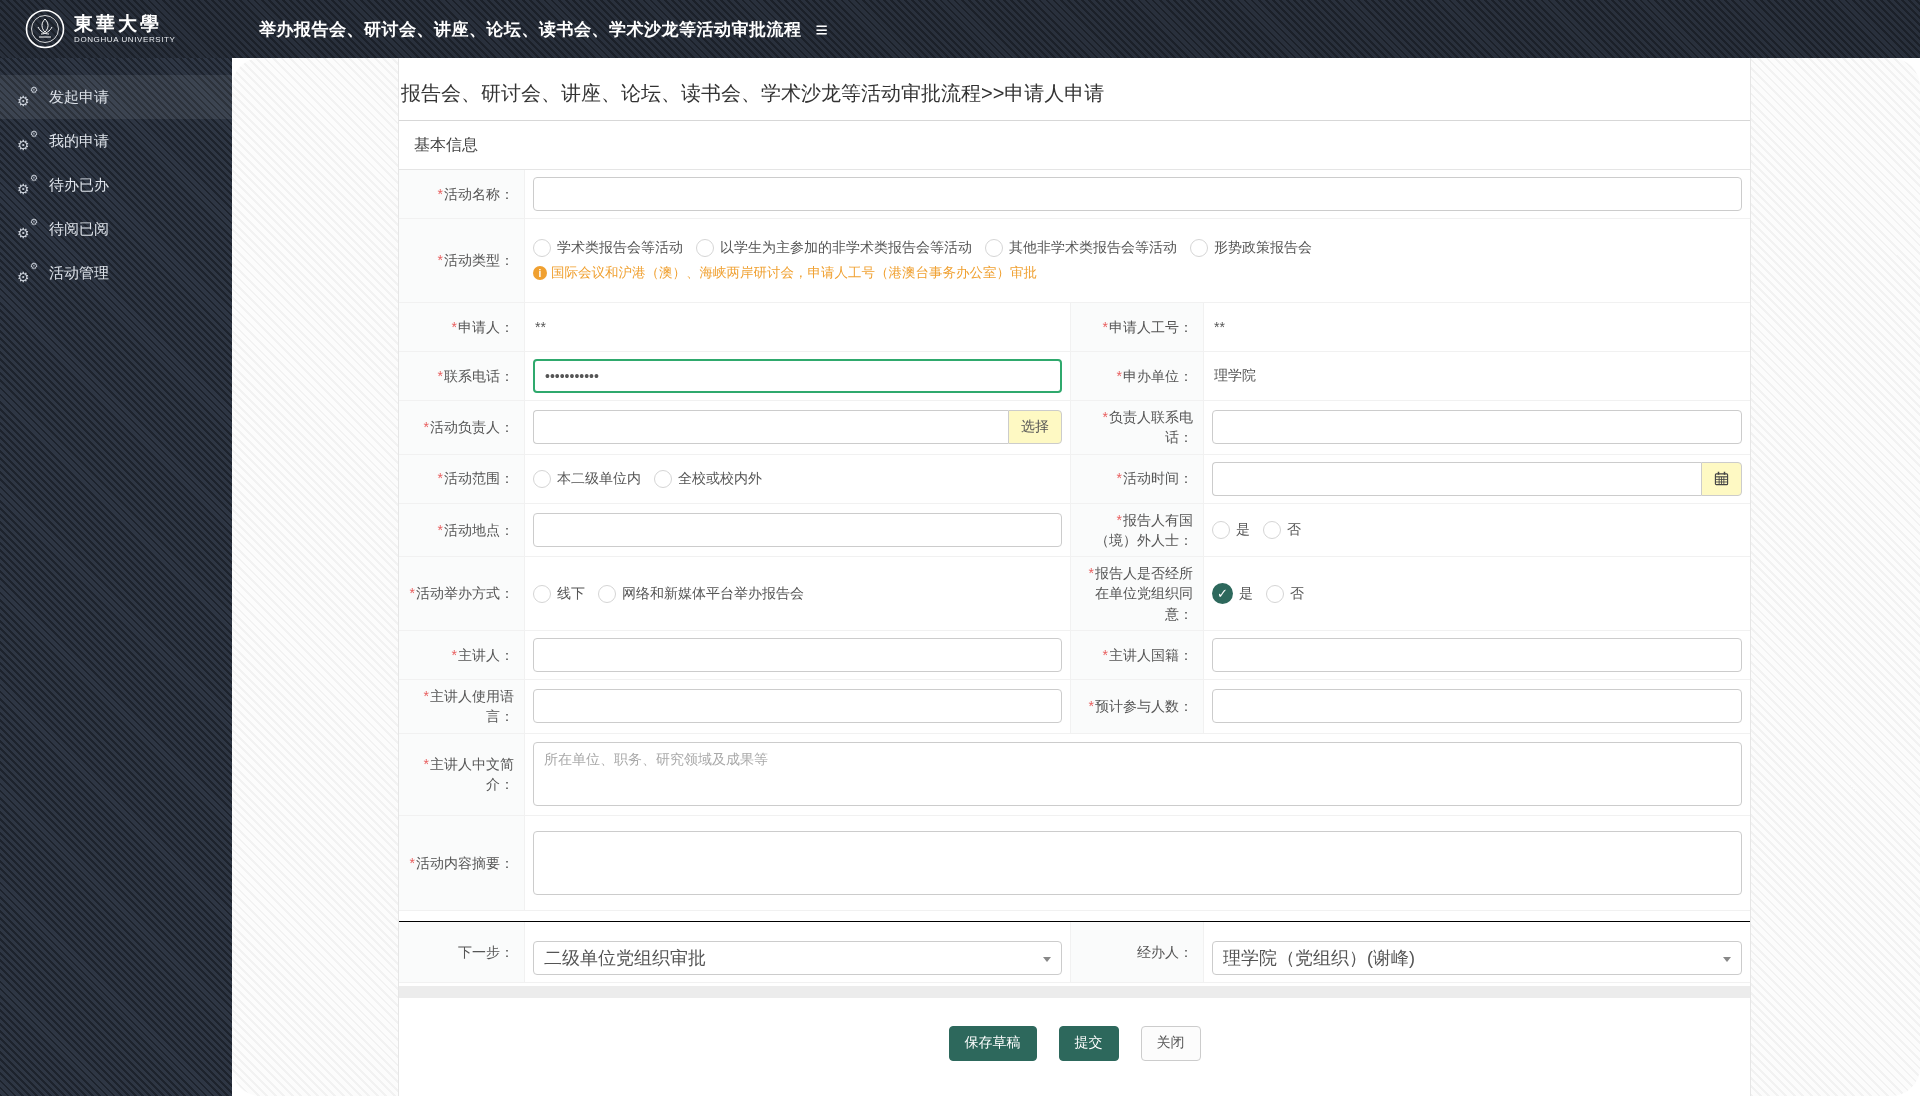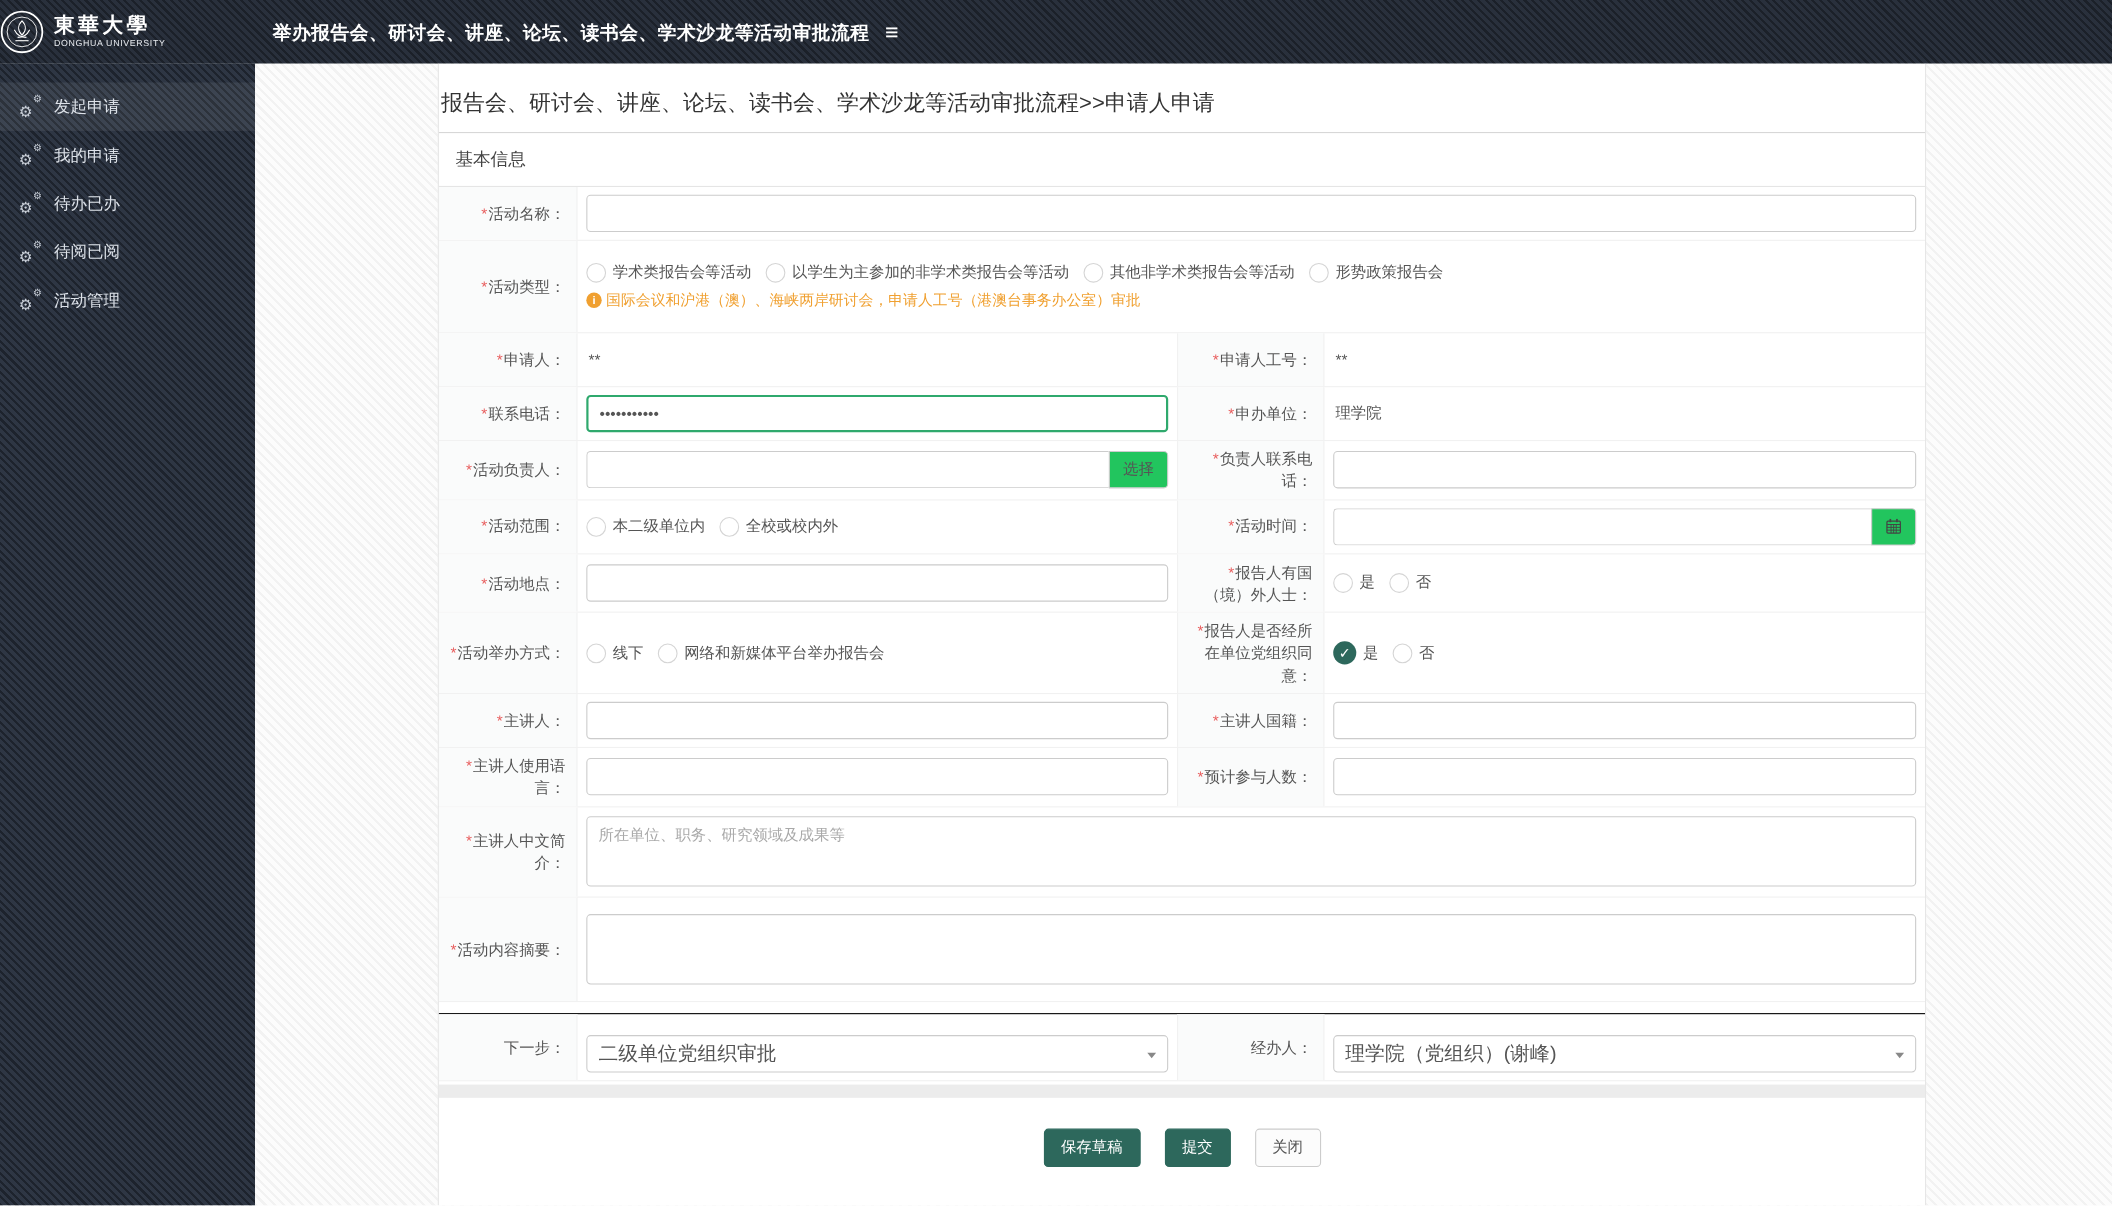--- a/index.html
+++ b/index.html
@@ -11,21 +11,21 @@
   }
   .app { display:grid; grid-template-rows:58px 1038px; grid-template-columns:232px 1688px; width:100%; height:100%; }
 
   
   .topbar {
     grid-column:1/3;
     background:#262d39;
     background-image:repeating-linear-gradient(45deg, rgba(0,0,0,.28) 0 2px, rgba(255,255,255,.015) 2px 5px);
     display:flex; align-items:center;
   }
-  .logo-area { width:232px; height:58px; display:flex; align-items:center; gap:9px; flex-shrink:0; }
+  .logo-area { width:232px; height:58px; display:flex; align-items:center; padding-left:14px; gap:9px; flex-shrink:0;margin-left:11px; }
   .logo-seal { flex-shrink:0; }
   .logo-cn { color:#fff; font-size:19px; font-weight:bold; letter-spacing:3px; font-family:"Liberation Serif","DejaVu Serif",serif; line-height:1.1; }
   .logo-en { color:#e8ebef; font-size:8px; letter-spacing:.6px; margin-top:1px; }
   .app-title { color:#fff; font-size:17px; font-weight:bold; margin-left:16px; letter-spacing:.5px; }
   .menu-toggle { color:#fff; font-size:21px; margin-left:14px; cursor:pointer; line-height:1; }
 
   
   .sidebar {
     grid-row:2; grid-column:1;
     background:#2a3240;
@@ -36,20 +36,21 @@
   .side-item.active { background:rgba(255,255,255,.07); }
   .cogs { position:relative; width:21px; height:17px; color:#c9cfd8; flex-shrink:0; }
   .cogs .g1 { position:absolute; left:0; bottom:-2px; font-size:14px; line-height:1; }
   .cogs .g2 { position:absolute; right:0; top:-3px; font-size:9px; line-height:1; }
 
   
   .main {
     grid-row:2; grid-column:2; overflow:hidden;
     background:#fcfcfc;
     background-image:repeating-linear-gradient(45deg, #f2f2f2 0 2px, #fcfcfc 2px 6px);
+    border-radius:29px;
   }
   .card { margin-left:166px; width:1353px; height:100%; background:#fff; border-left:1px solid #e6e6e6; border-right:1px solid #e6e6e6; padding-bottom:30px; }
 
   .page-title { font-size:20px; color:#333; font-weight:normal; padding:22px 2px 13px 2px; margin:0; border-bottom:1px solid #d7d7d7; }
   .section-head { font-size:16px; color:#444; padding:14px 15px 13px 15px; border-bottom:1px solid #e5e5e5; }
 
   
   .ftable { width:100%; }
   .frow { display:grid; grid-template-columns:126px 545px 134px 1fr; border-bottom:1px solid #f1f1f1; min-height:49px; }
   .frow.r1 { min-height:46px; }
@@ -62,21 +63,21 @@
   .fld.col { flex-direction:column; align-items:flex-start; justify-content:center; gap:7px; }
   .static-val { padding-left:2px; }
 
   .txt { width:100%; height:34px; border:1px solid #ccc; border-radius:4px; padding:0 10px; font-size:14px; color:#555; background:#fff; outline:none; font-family:inherit; }
   .txt.focus-green { border:2px solid #2fa96d; }
   .tarea { width:100%; height:64px; border:1px solid #ccc; border-radius:4px; padding:8px 10px; font-size:14px; color:#555; resize:none; outline:none; font-family:inherit; }
   .tarea::placeholder, .txt::placeholder { color:#a9a9a9; }
 
   .igroup { display:flex; width:100%; }
   .igroup .txt { border-radius:4px 0 0 4px; border-right:none; }
-  .addon { height:34px; border:1px solid #ccc; border-radius:0 4px 4px 0; background:#22c55e; display:flex; align-items:center; justify-content:center; padding:0 12px; font-size:14px; color:#555; cursor:pointer; flex-shrink:0; font-family:inherit; }
+  .addon { height:34px; border:1px solid #ccc; border-radius:0 4px 4px 0; background:#fef9c3; display:flex; align-items:center; justify-content:center; padding:0 12px; font-size:14px; color:#555; cursor:pointer; flex-shrink:0; font-family:inherit; }
 
   .radio-line { display:flex; align-items:center; flex-wrap:wrap; }
   .radio { display:inline-flex; align-items:center; margin-right:13px; cursor:pointer; }
   .rc { width:18px; height:18px; border:1px solid #d5d5d5; border-radius:50%; background:#fff; margin-right:6px; flex-shrink:0; }
   .rc.on { width:21px; height:21px; border:none; background:#2d685c; color:#fff; display:flex; align-items:center; justify-content:center; font-size:13px; font-weight:bold; }
 
   .note-line { color:#f0a030; font-size:13.5px; display:flex; align-items:center; }
   .info-icon { display:inline-flex; width:14px; height:14px; border-radius:50%; background:#f0a030; color:#fff; font-size:10px; font-weight:bold; align-items:center; justify-content:center; margin-right:4px; flex-shrink:0; }
 
   .sel { position:relative; width:100%; height:34px; border:1px solid #ccc; border-radius:4px; background:#fff; display:flex; align-items:center; padding:0 26px 0 10px; font-size:18px; color:#555; cursor:pointer;margin-top:12px; }

